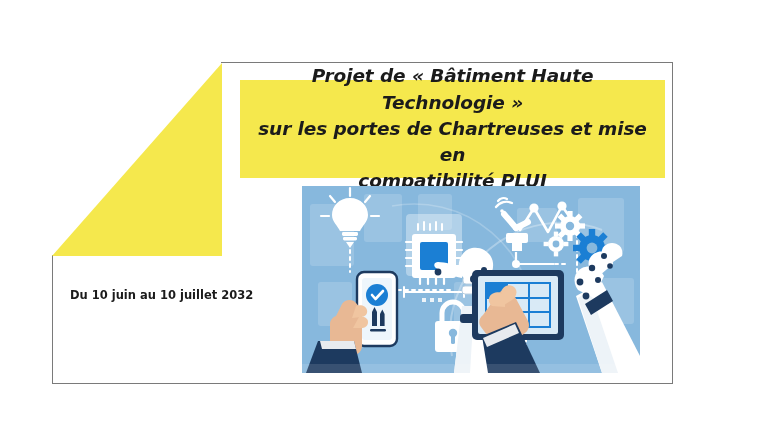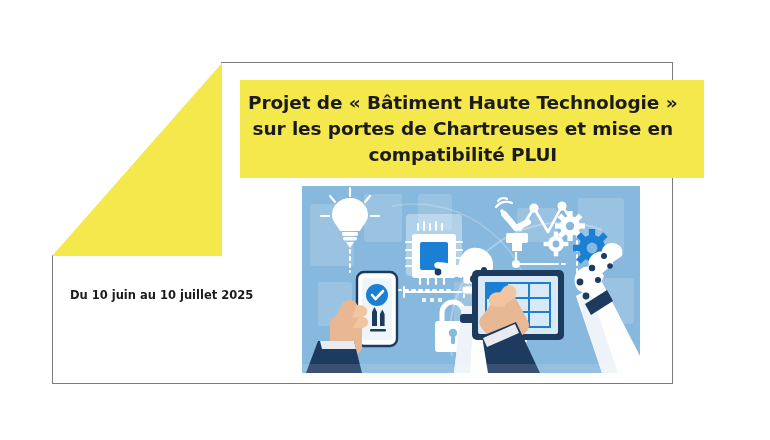--- a/index.html
+++ b/index.html
@@ -40,27 +40,28 @@
     height: 193px;
     background: #f5e84d;
     clip-path: polygon(100% 0%, 100% 100%, 0% 100%);
   }
 
   
   .title-banner {
     position: absolute;
     left: 240px;
     top: 80px;
-    width: 464px;
+    width: 425px;
     height: 98px;
     background: #f5e84d;
     display: flex;
     align-items: center;
     box-sizing: border-box;
     padding: 0 8px;
+    font-style: italic;
   }
   .title-text {
     font-family: "DejaVu Sans", sans-serif;
     font-weight: bold;
     font-size: 18.5px;
     line-height: 1.42;
     color: #1b1b1b;
     text-align: center;
     letter-spacing: -0.1px;
     white-space: pre-line;
@@ -101,21 +102,21 @@
   <div class="frame-edge frame-left"></div>
 
   <div class="yellow-triangle"></div>
 
   <div class="title-banner">
     <div class="title-text">Projet de « Bâtiment Haute Technologie »
 sur les portes de Chartreuses et mise en
 compatibilité PLUI</div>
   </div>
 
-  <div class="date-text">Du 10 juin au 10 juillet 2025</div>
+  <div class="date-text">Du 10 juin au 10 juillet 2032</div>
 
   <div class="illustration">
     <svg viewBox="0 0 338 187" xmlns="http://www.w3.org/2000/svg">
       <defs>
         <clipPath id="frameClip">
             <rect x="0" y="0" width="338" height="187"></rect>
           </clipPath>
       </defs>
       <g clip-path="url(#frameClip)">
 

